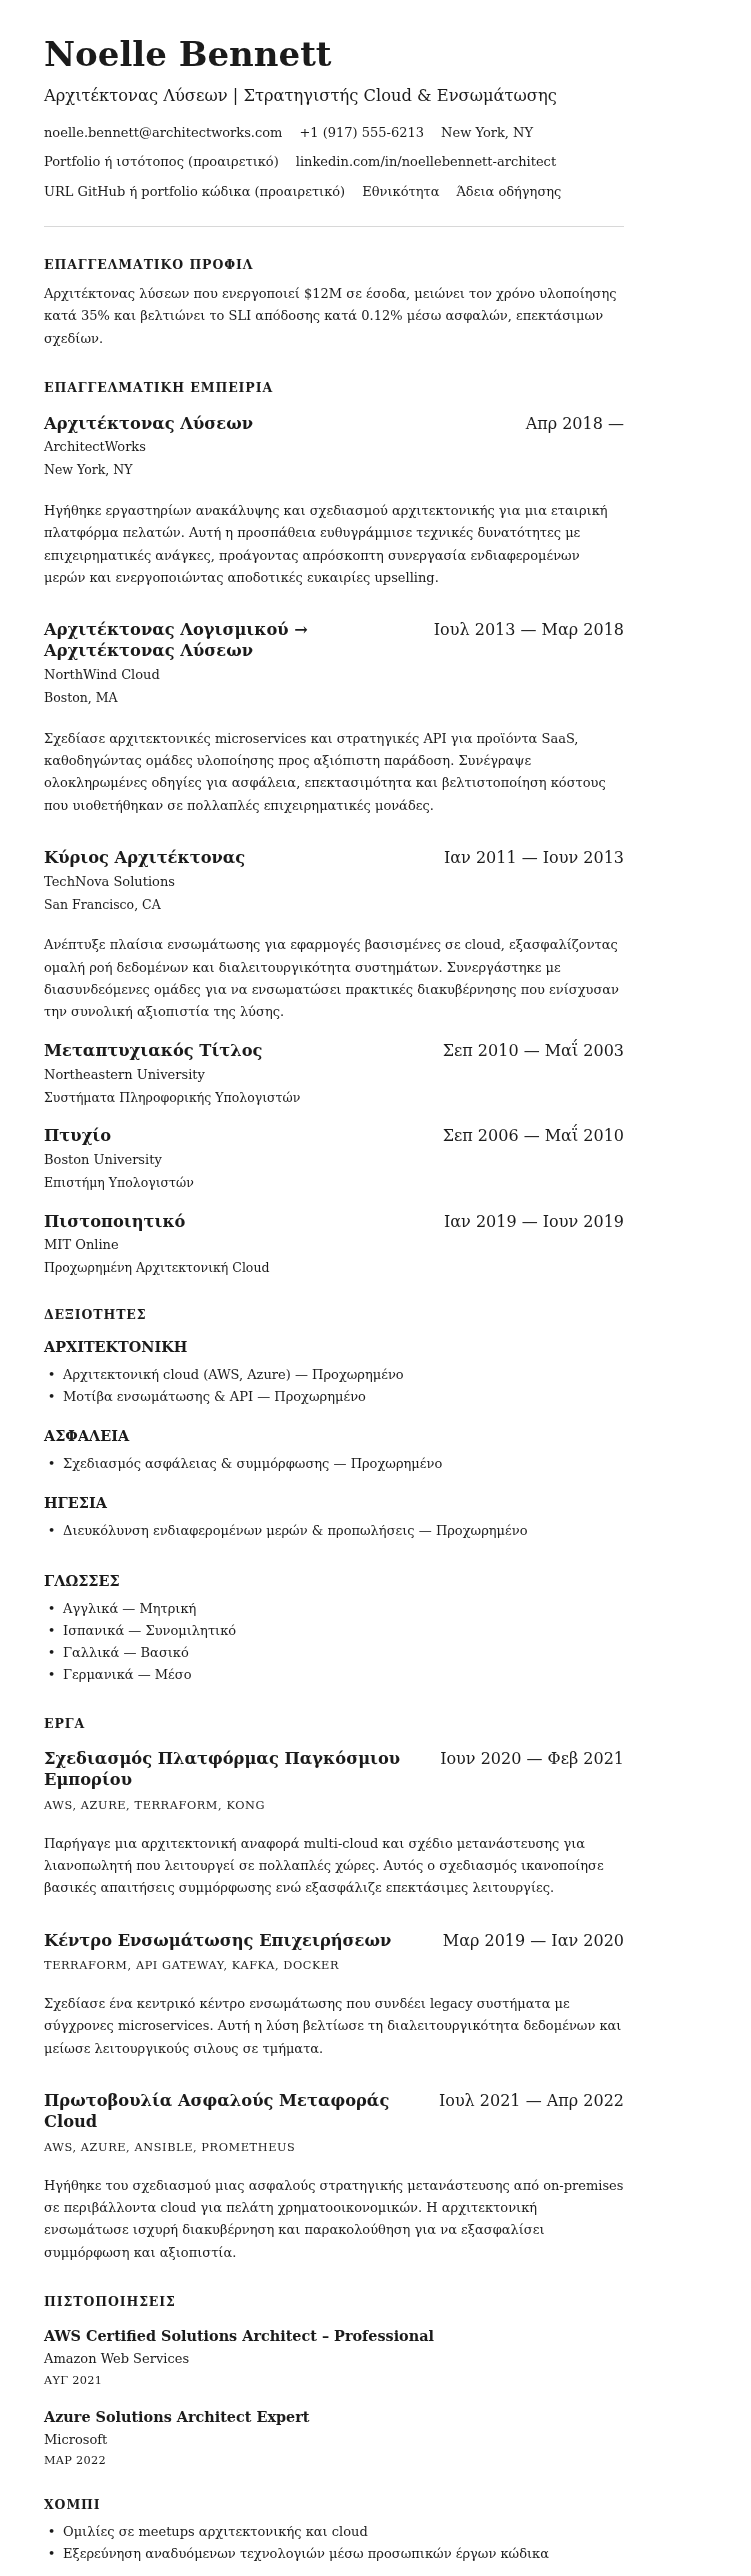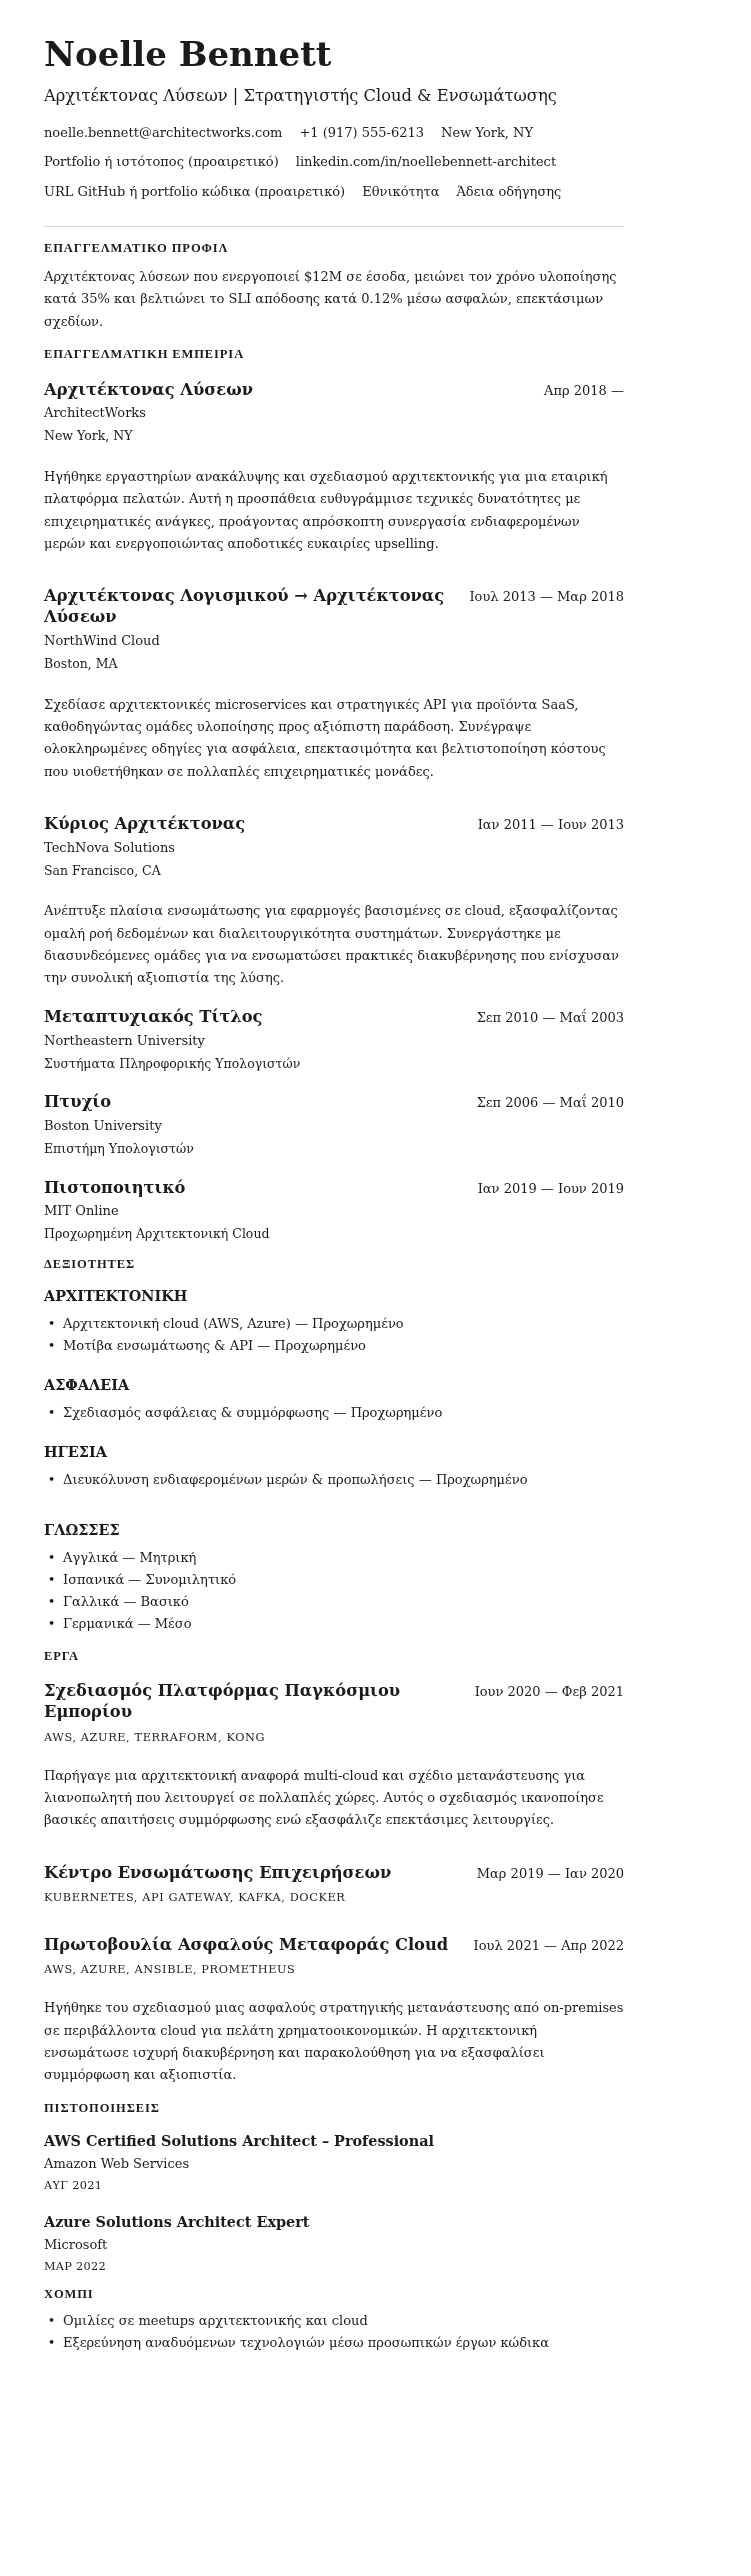--- a/index.html
+++ b/index.html
@@ -12,33 +12,33 @@
   .page { padding: 33px 44px 35px 44px; box-sizing: border-box; width: 668px; }
 
   
   .name { font-size: 34px; font-weight: 700; line-height: 1.28; margin: 0; }
   .headline { font-size: 16.3px; line-height: 1.35; margin-top: 8.1px; }
   .contact-row { display: flex; flex-wrap: wrap; column-gap: 22.5px; font-size: 13px; line-height: 1.35; margin-top: 12px; gap: 17px; }
   .contact-row.first { margin-top: 17px; }
   .divider { border: none; border-top: 1.3px solid #d8d8d8; margin: 26px 0 0 0; }
 
   
-  .section-label { font-size: 12.5px; font-weight: 700; letter-spacing: 0.9px; line-height: 1.3; margin-top: 13px; font-family: Liberation Serif, serif; }
+  .section-label { font-size: 12.5px; font-weight: 700; letter-spacing: 0.9px; line-height: 1.3; margin-top: 30px; }
   .profile-text { font-size: 13px; line-height: 1.72; margin-top: 9.4px; }
 
   
   .entry { margin-top: 16.3px; }
   .entry--job + .entry--job { margin-top: 30px; }
   .entry--edu + .entry--edu { margin-top: 19px; }
   .entry--project + .entry--project { margin-top: 30px; }
   .entry--cert + .entry--cert { margin-top: 21px; }
   .entry-head { display: flex; justify-content: space-between; align-items: baseline; gap: 15px; }
   .entry-title { font-size: 16.3px; font-weight: 700; line-height: 1.3; }
   .cert-title { font-size: 14.4px; font-weight: 700; line-height: 1.3; }
-  .entry-dates { font-size: 13px; white-space: nowrap; }
+  .entry-dates { font-size: 16px; white-space: nowrap; }
   .entry-sub { font-size: 13px; line-height: 1.35; margin-top: 4.4px; }
   .entry-meta { font-size: 12.5px; line-height: 1.35; margin-top: 6.3px; }
   .entry-desc { font-size: 13px; line-height: 1.72; margin-top: 21px; }
   .tags { font-size: 11.3px; letter-spacing: 0.6px; margin-top: 8.1px; color: #222222; }
   .cert-date { font-size: 11.3px; letter-spacing: 0.3px; margin-top: 6.3px; }
 
   
   .subhead { font-size: 14.4px; font-weight: 700; line-height: 1.3; margin-top: 19px; }
   .subhead.first { margin-top: 15px; }
   .subhead.section-gap { margin-top: 30px; }
@@ -182,21 +182,22 @@
       </div>
       <div class="tags">AWS, AZURE, TERRAFORM, KONG</div>
       <p class="entry-desc">Παρήγαγε μια αρχιτεκτονική αναφορά multi-cloud και σχέδιο μετανάστευσης για λιανοπωλητή που λειτουργεί σε πολλαπλές χώρες. Αυτός ο σχεδιασμός ικανοποίησε βασικές απαιτήσεις συμμόρφωσης ενώ εξασφάλιζε επεκτάσιμες λειτουργίες.</p>
     </div>
 
     <div class="entry entry--project">
       <div class="entry-head">
         <span class="entry-title">Κέντρο Ενσωμάτωσης Επιχειρήσεων</span>
         <span class="entry-dates">Μαρ 2019 — Ιαν 2020</span>
       </div>
-      <div class="tags">KUBERNETES, API GATEWAY, KAFKA, DOCKER</div>
+      <div class="tags">TERRAFORM, API GATEWAY, KAFKA, DOCKER</div>
+      <p class="entry-desc">Σχεδίασε ένα κεντρικό κέντρο ενσωμάτωσης που συνδέει legacy συστήματα με σύγχρονες microservices. Αυτή η λύση βελτίωσε τη διαλειτουργικότητα δεδομένων και μείωσε λειτουργικούς σιλους σε τμήματα.</p>
     </div>
 
     <div class="entry entry--project">
       <div class="entry-head">
         <span class="entry-title">Πρωτοβουλία Ασφαλούς Μεταφοράς Cloud</span>
         <span class="entry-dates">Ιουλ 2021 — Απρ 2022</span>
       </div>
       <div class="tags">AWS, AZURE, ANSIBLE, PROMETHEUS</div>
       <p class="entry-desc">Ηγήθηκε του σχεδιασμού μιας ασφαλούς στρατηγικής μετανάστευσης από on-premises σε περιβάλλοντα cloud για πελάτη χρηματοοικονομικών. Η αρχιτεκτονική ενσωμάτωσε ισχυρή διακυβέρνηση και παρακολούθηση για να εξασφαλίσει συμμόρφωση και αξιοπιστία.</p>
     </div>

